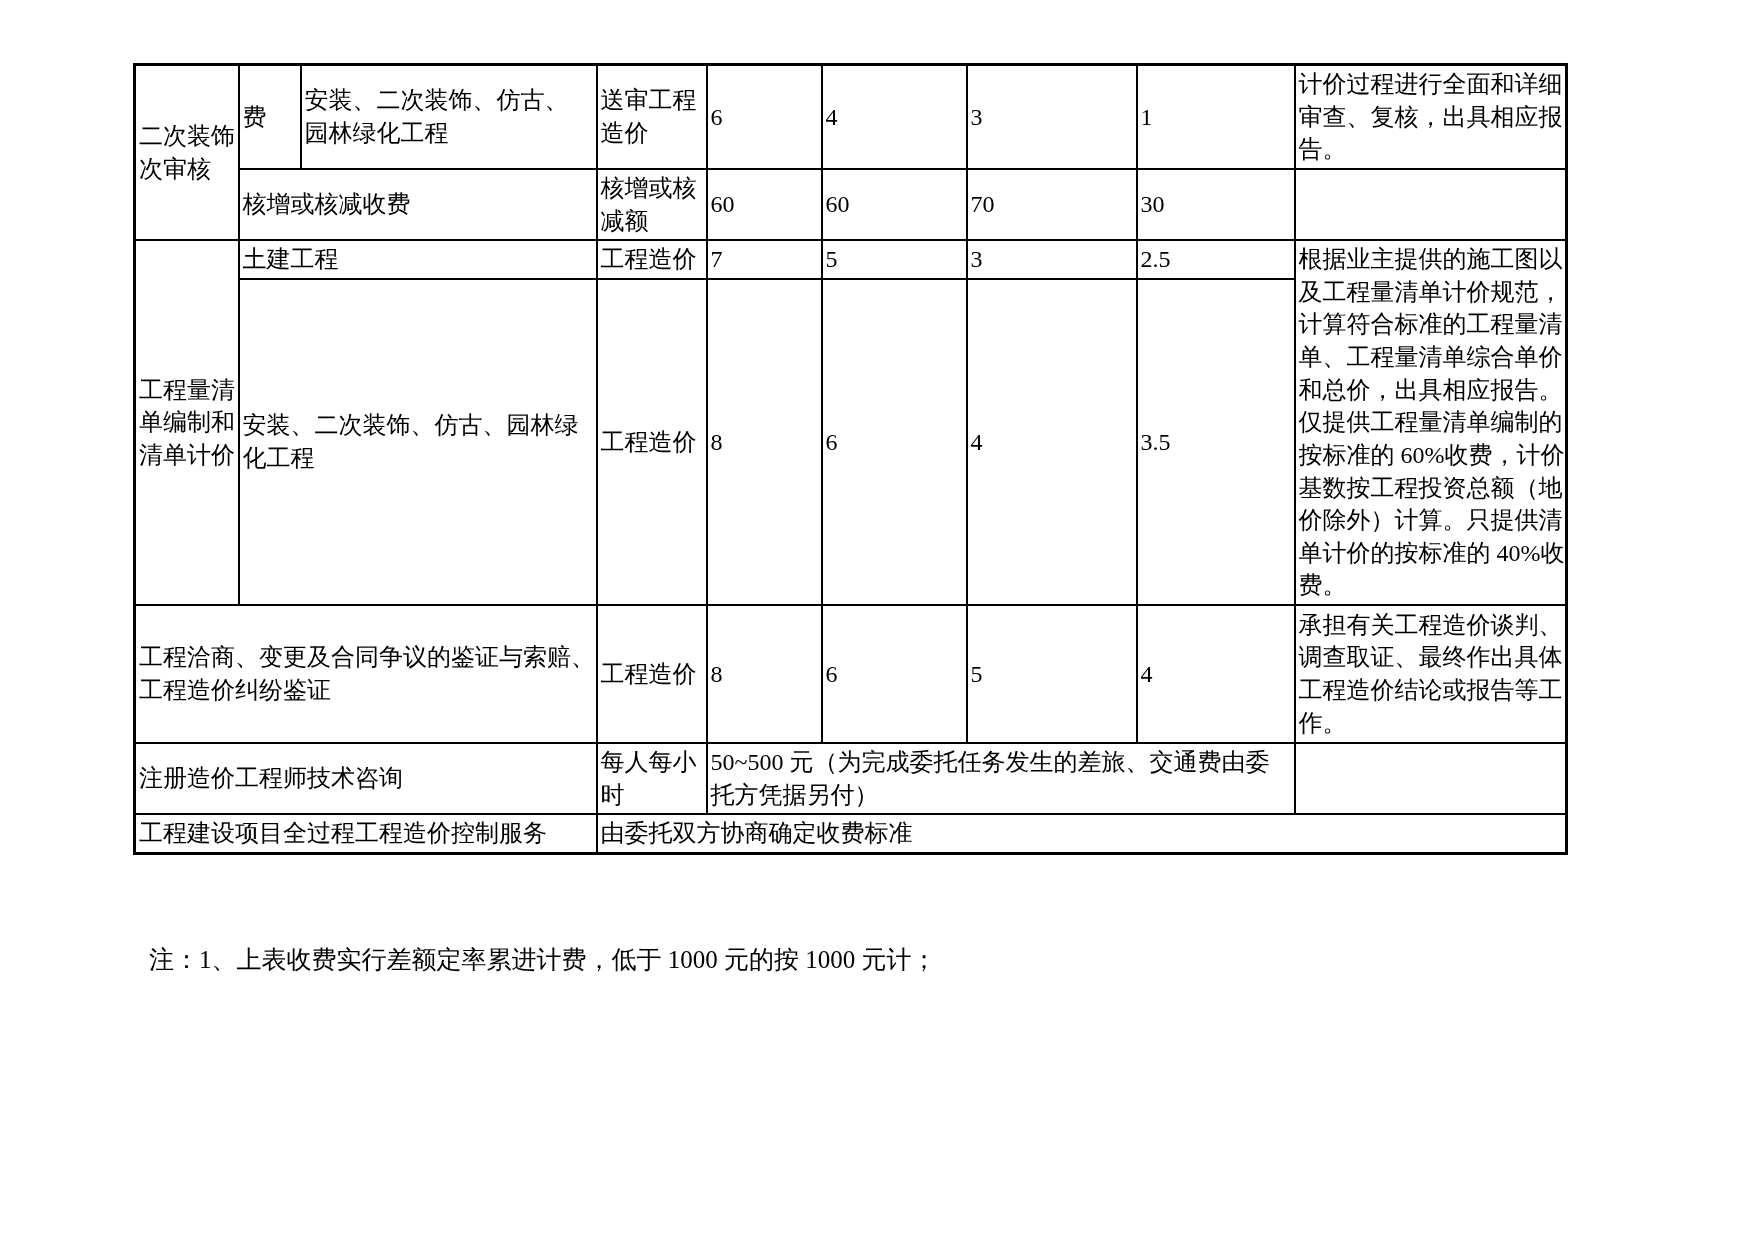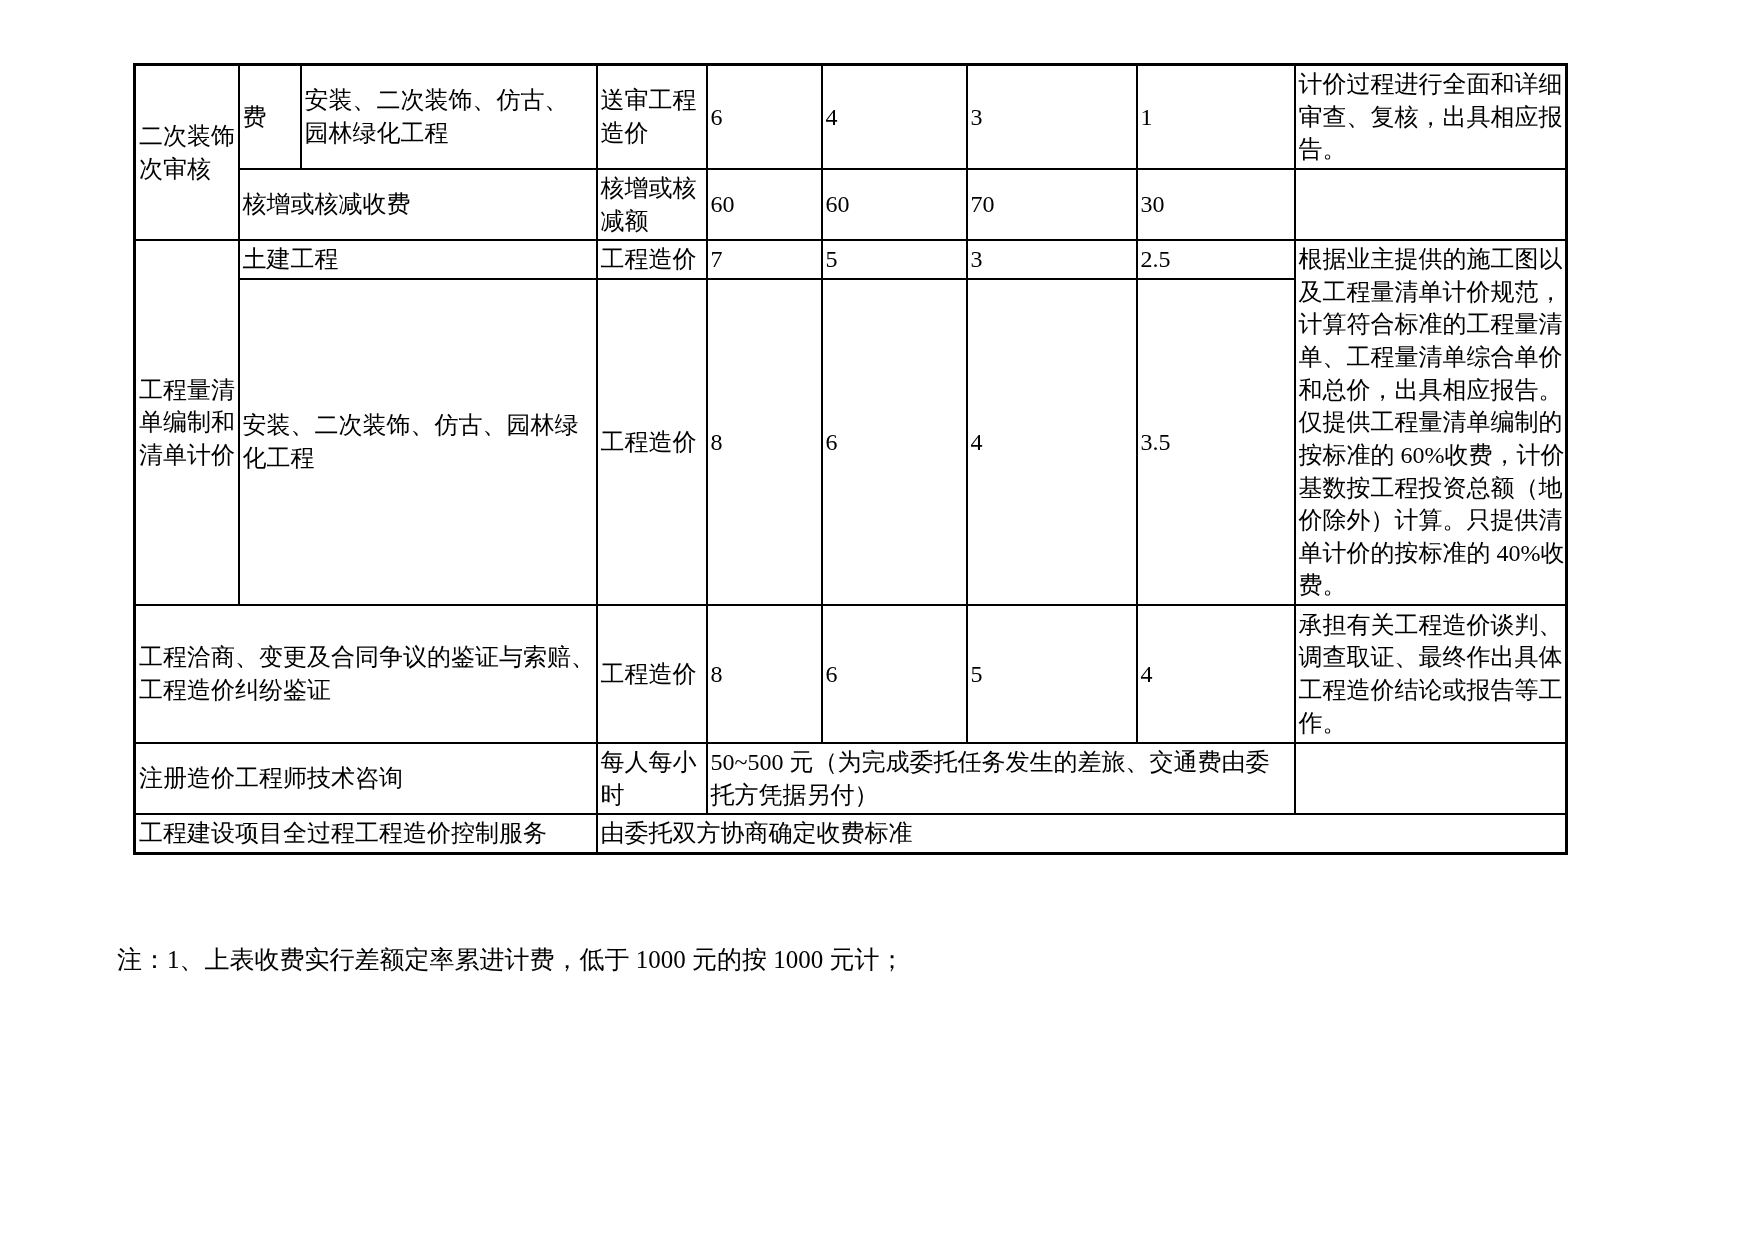--- a/index.html
+++ b/index.html
@@ -49,21 +49,21 @@
   tr.r5 { height: 138px; }
   tr.r6 { height: 70px; }
   tr.r7 { height: 34px; font-family: Liberation Serif, serif; }
   .notes {
     margin-top: 12px;
     font-size: 25px;
     line-height: 37px;
     white-space: pre;
   }
   .note-line { white-space: pre; }
-  .ind0 { padding-left: 0; }
+  .ind0 { padding-left: 0; margin-left: 32px; }
   .ind1 { padding-left: 49px; }
   .ind2 { padding-left: 71px; }
 </style>
 </head>
 <body>
 
 <div class="page">
 
   <table class="fee-table">
     <colgroup>

